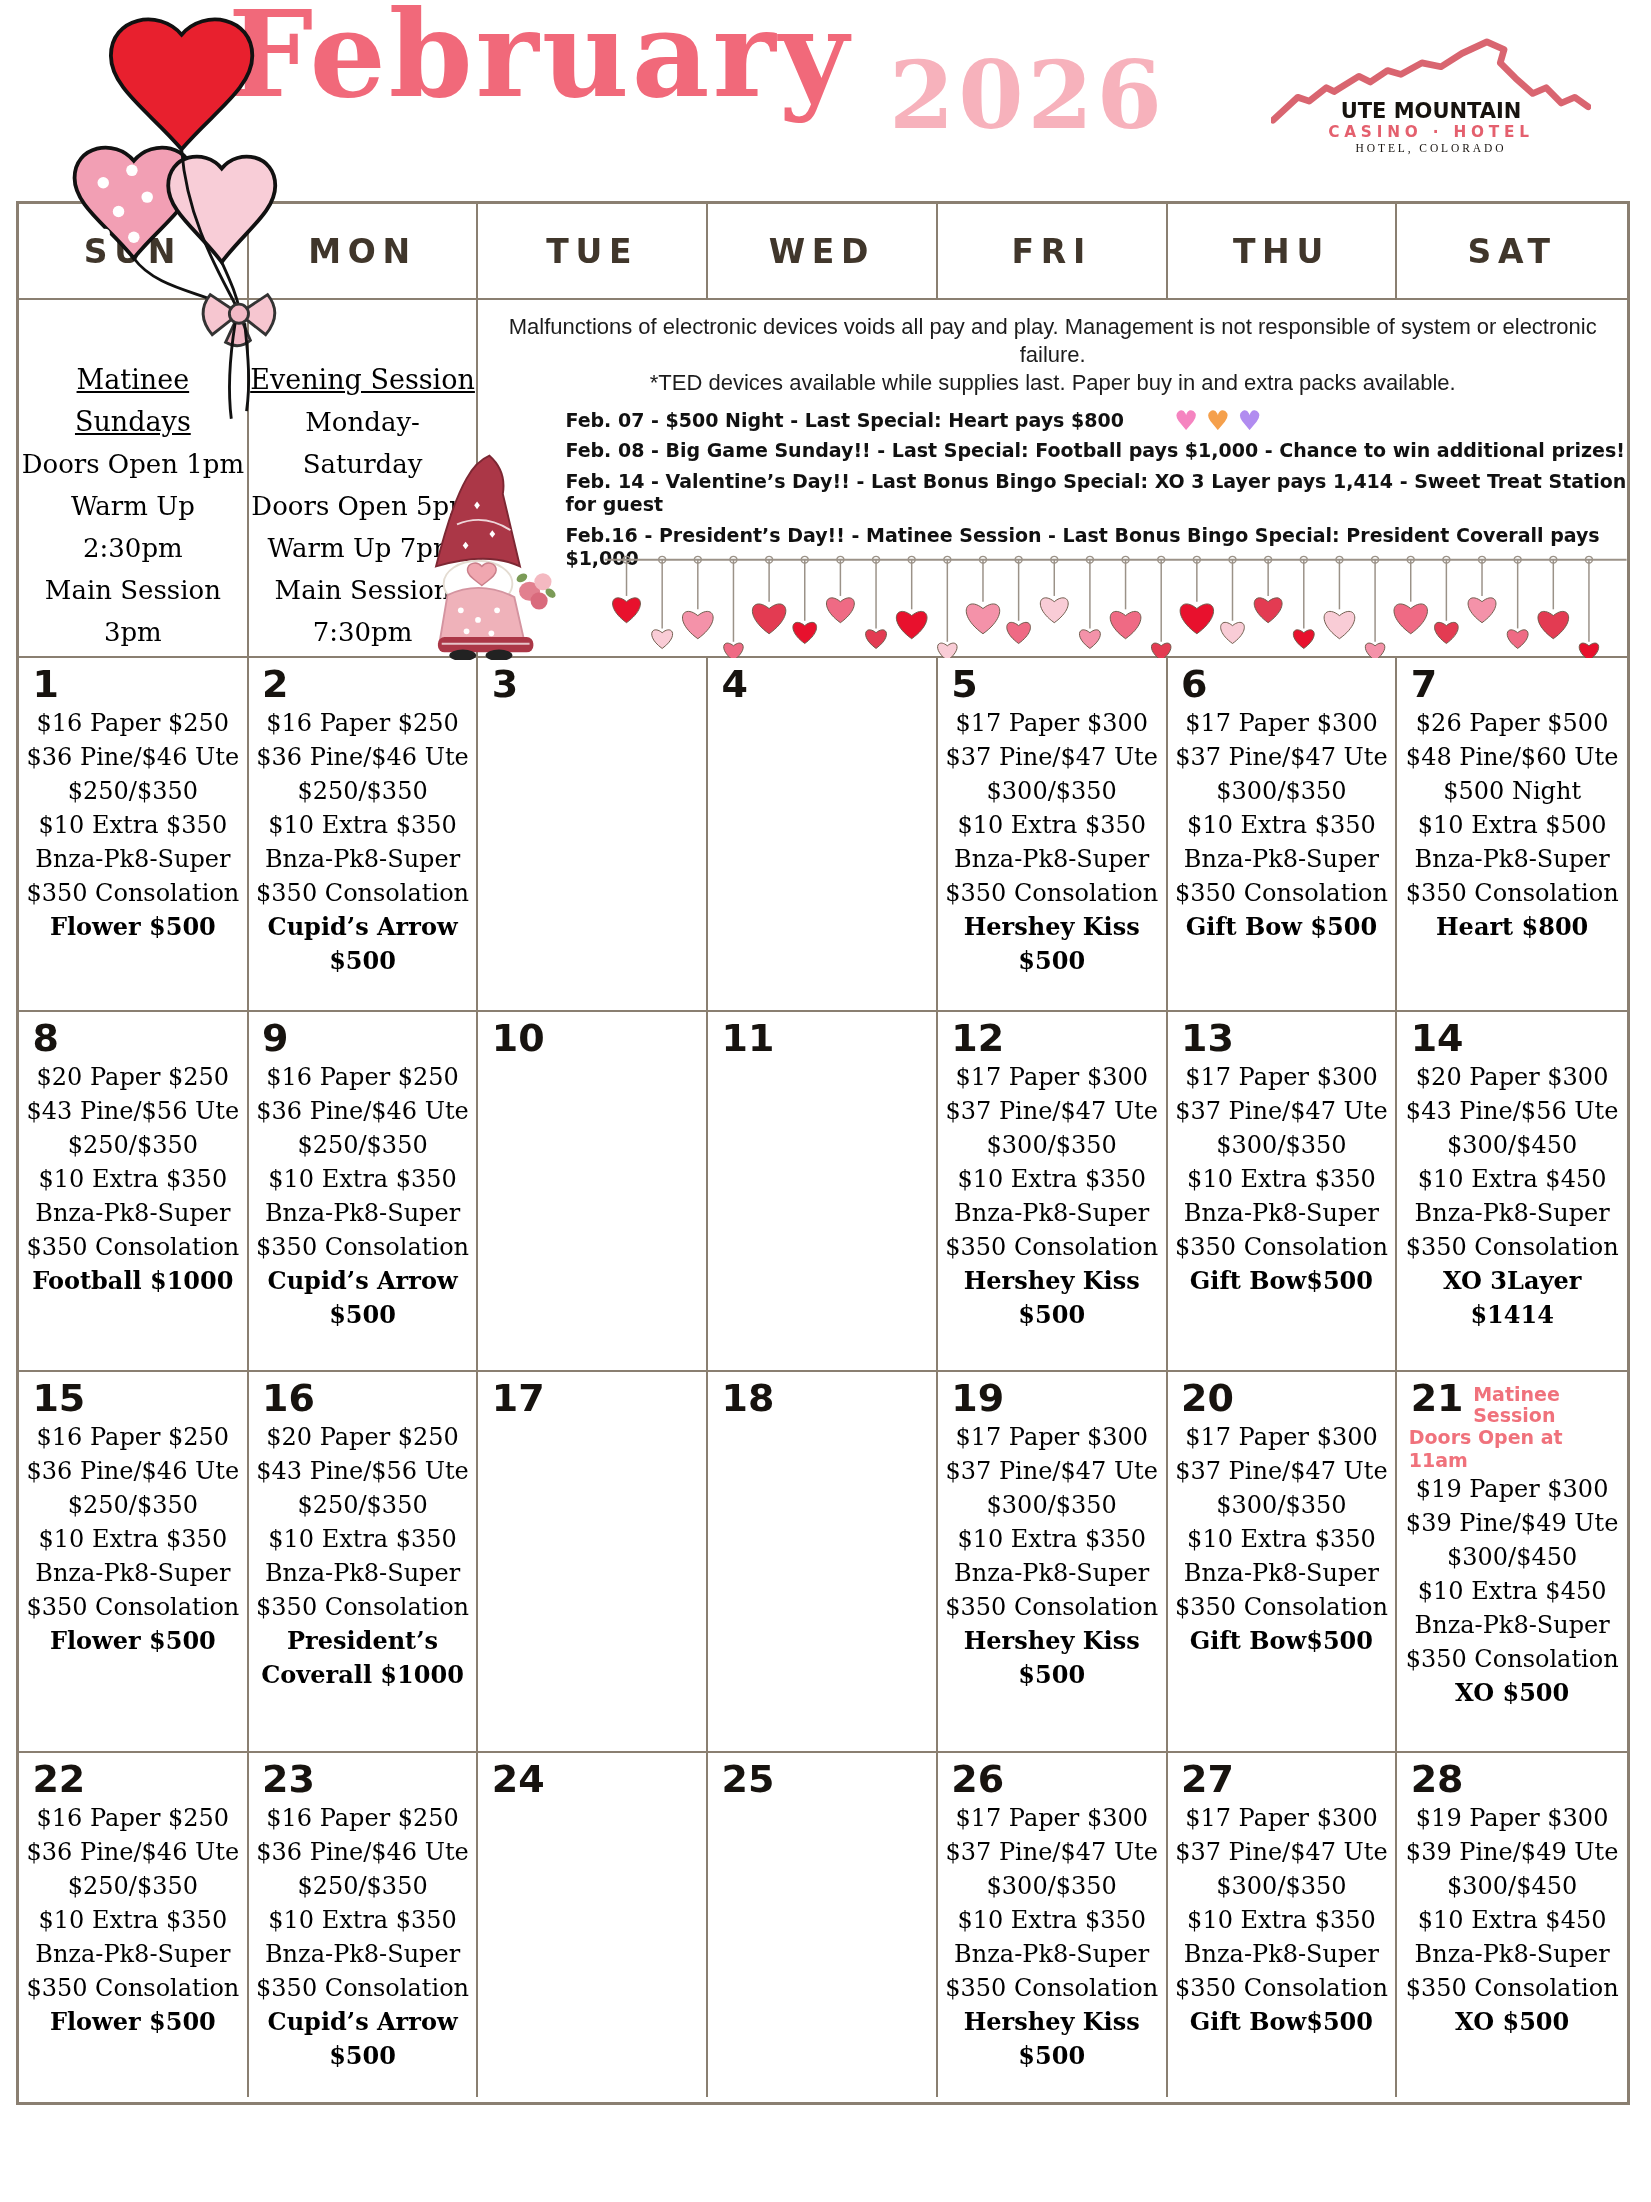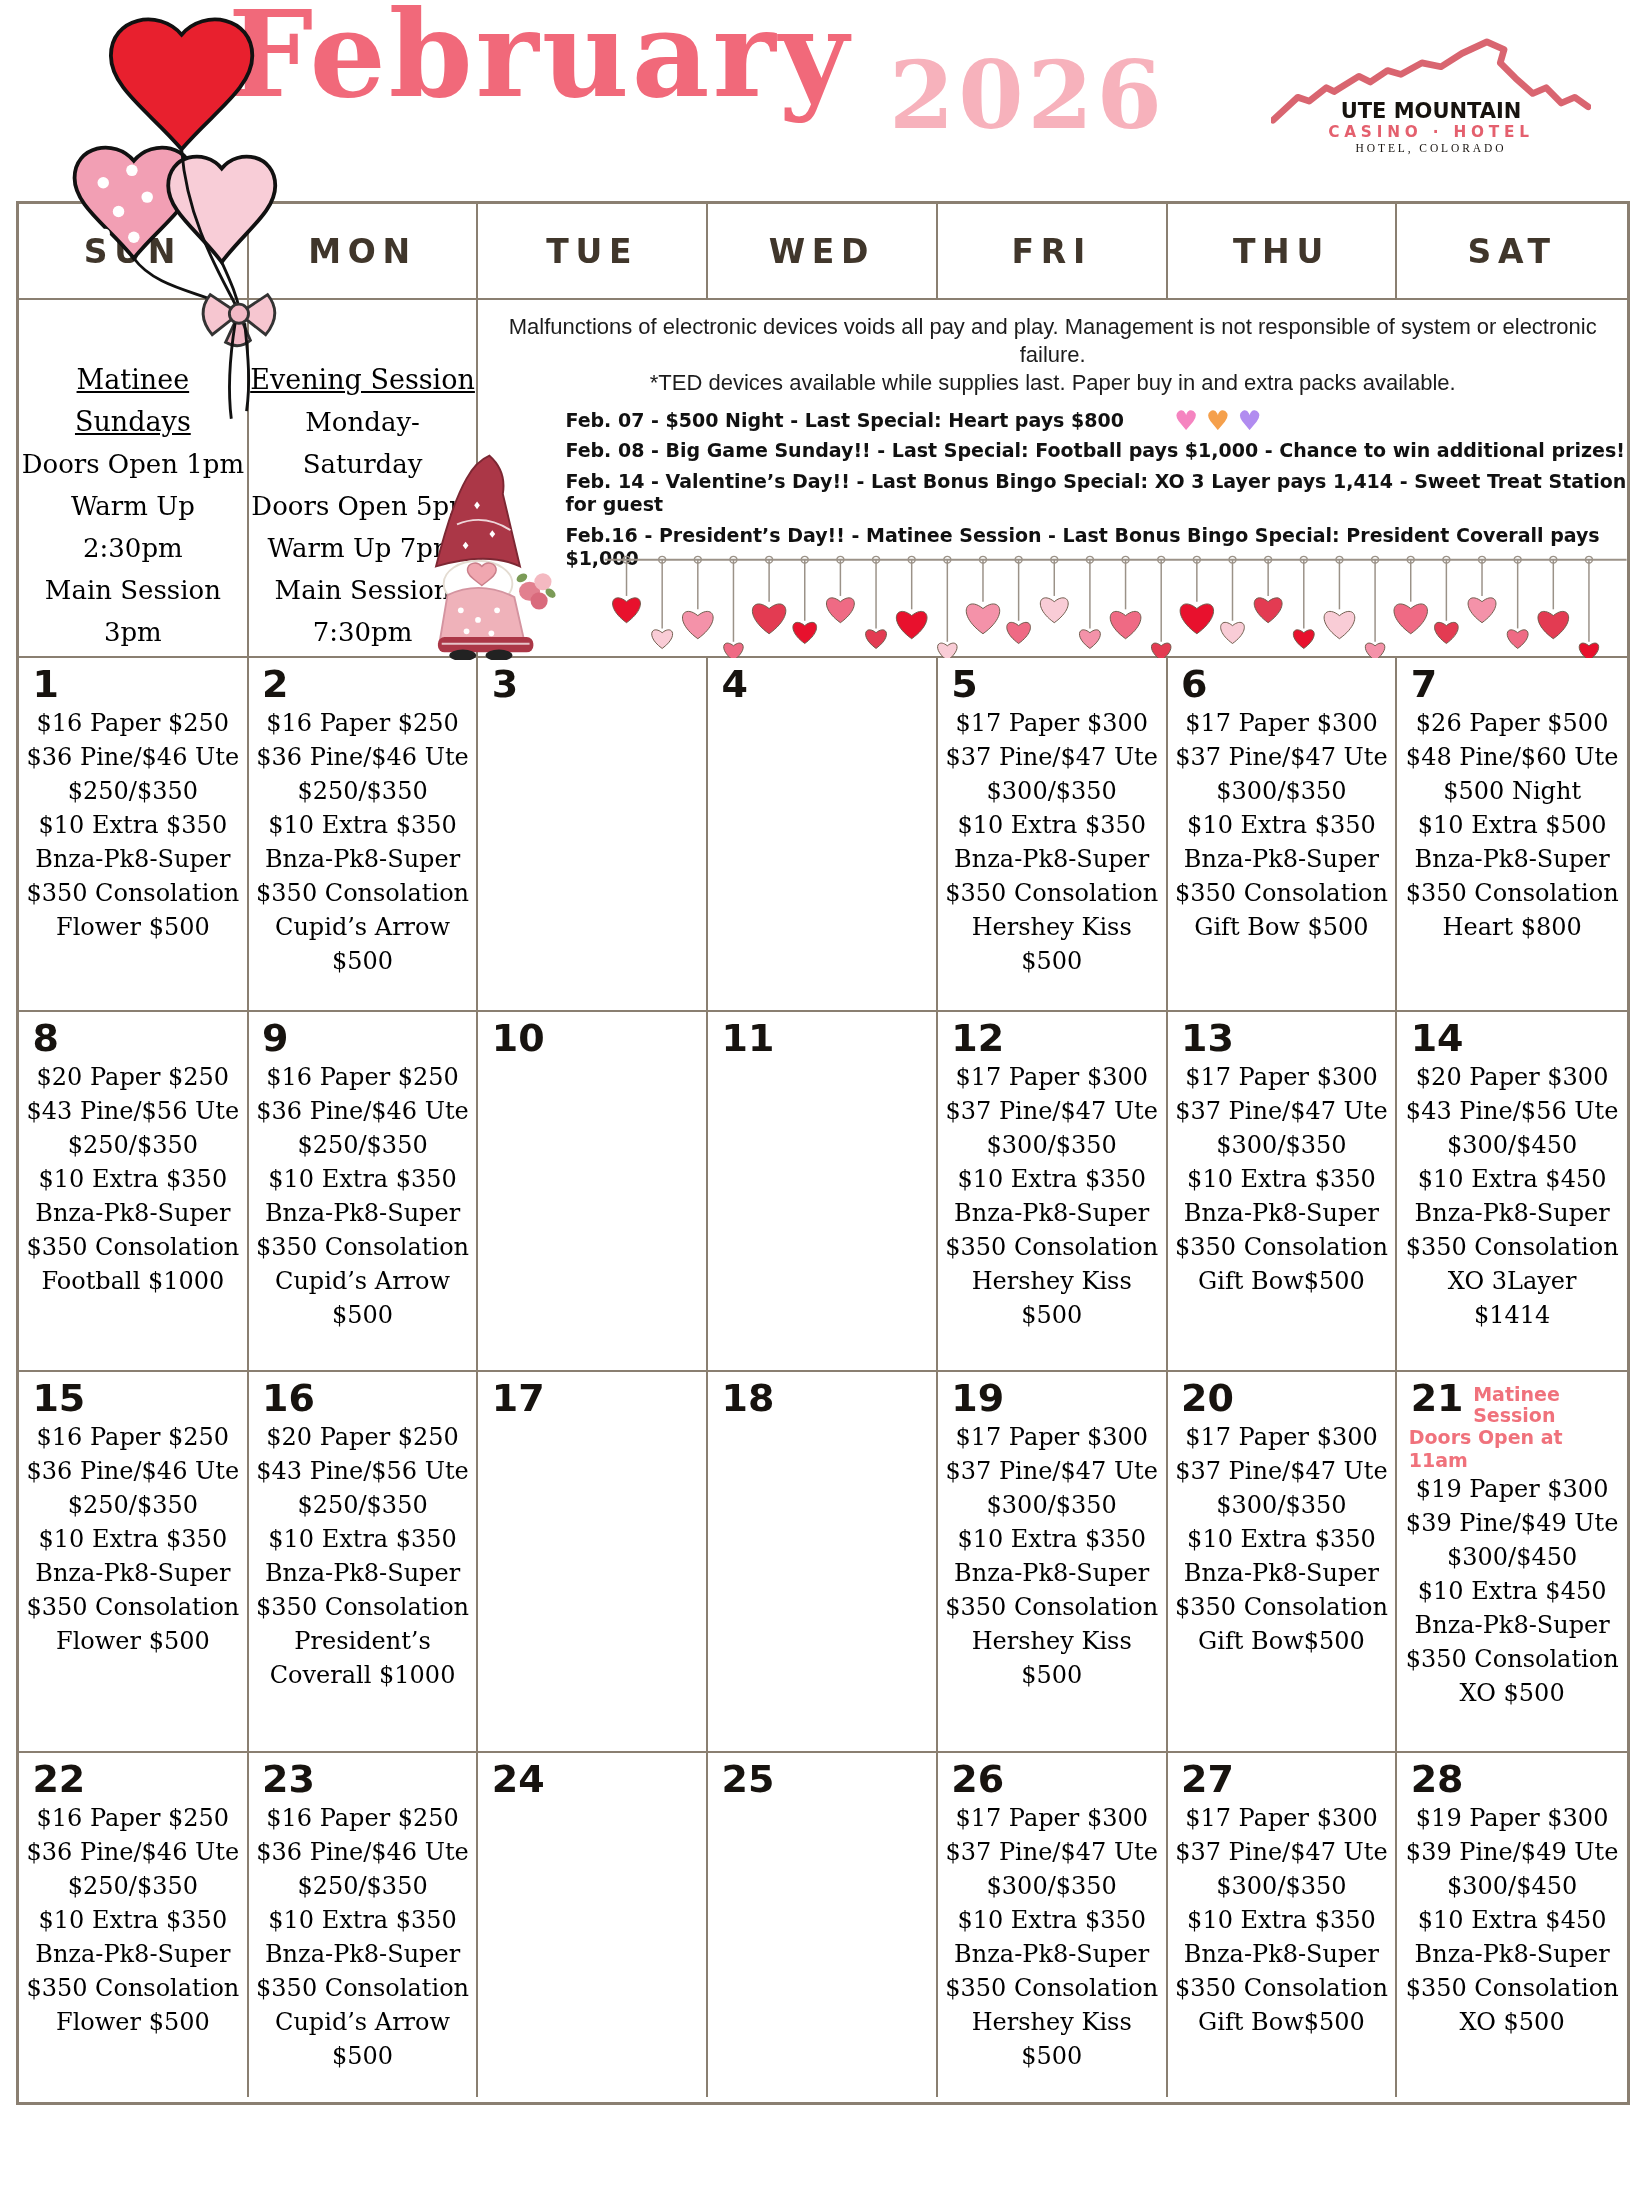--- a/index.html
+++ b/index.html
@@ -53,21 +53,21 @@
   
   .week-row{display:grid;grid-template-columns:repeat(7,1fr);border-bottom:2.9px solid #8a7f71;
             flex:0 0 auto;}
   .week-row:last-child{border-bottom:none;}
   .cell{border-right:2.9px solid #8a7f71;text-align:center;overflow:hidden;}
   .cell:last-child{border-right:none;}
   .cell-head{display:flex;align-items:flex-start;}
   .daynum{text-align:left;padding:3.8px 0 0 13.4px;font-family:"DejaVu Sans",sans-serif;
           font-weight:bold;font-size:38px;line-height:44px;color:#17130f;}
   .cl{font-size:24px;line-height:34px;}
-  .csp{font-weight:normal;font-size:24px;line-height:34px;}
+  .csp{font-weight:bold;font-size:24px;line-height:34px;}
   .note1{font-family:"DejaVu Sans",sans-serif;font-weight:bold;font-size:19px;color:#f0727c;
          text-align:left;padding:11.5px 0 0 9.6px;line-height:21px;}
   .note2{font-family:"DejaVu Sans",sans-serif;font-weight:bold;font-size:19px;color:#f0727c;
          text-align:left;padding-left:11.5px;line-height:23px;}
 
   .balloons-svg{position:absolute;left:44px;top:5.7px;z-index:4;}
 </style>
 </head>
 <body>
 

